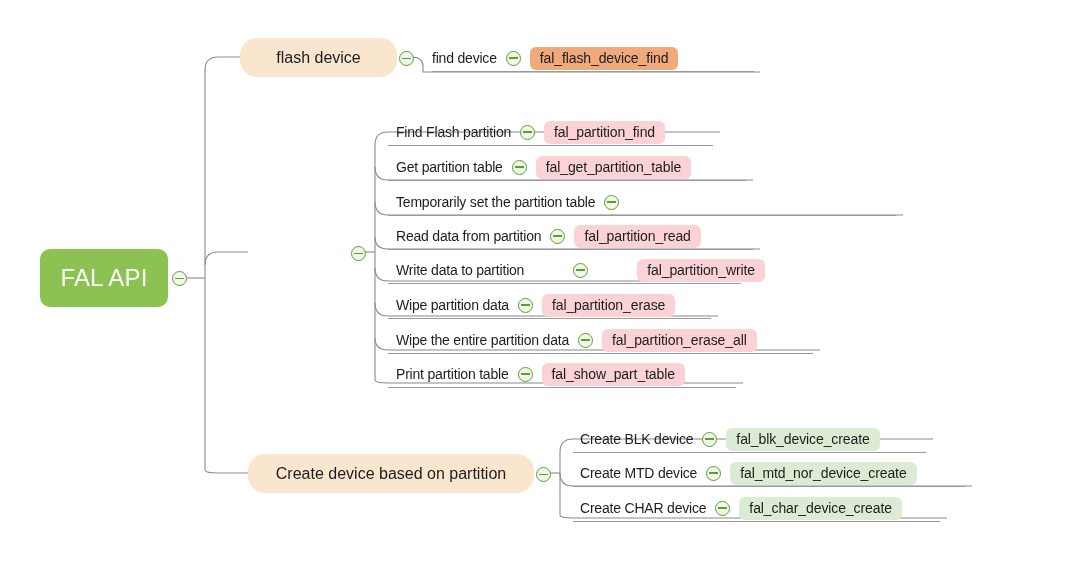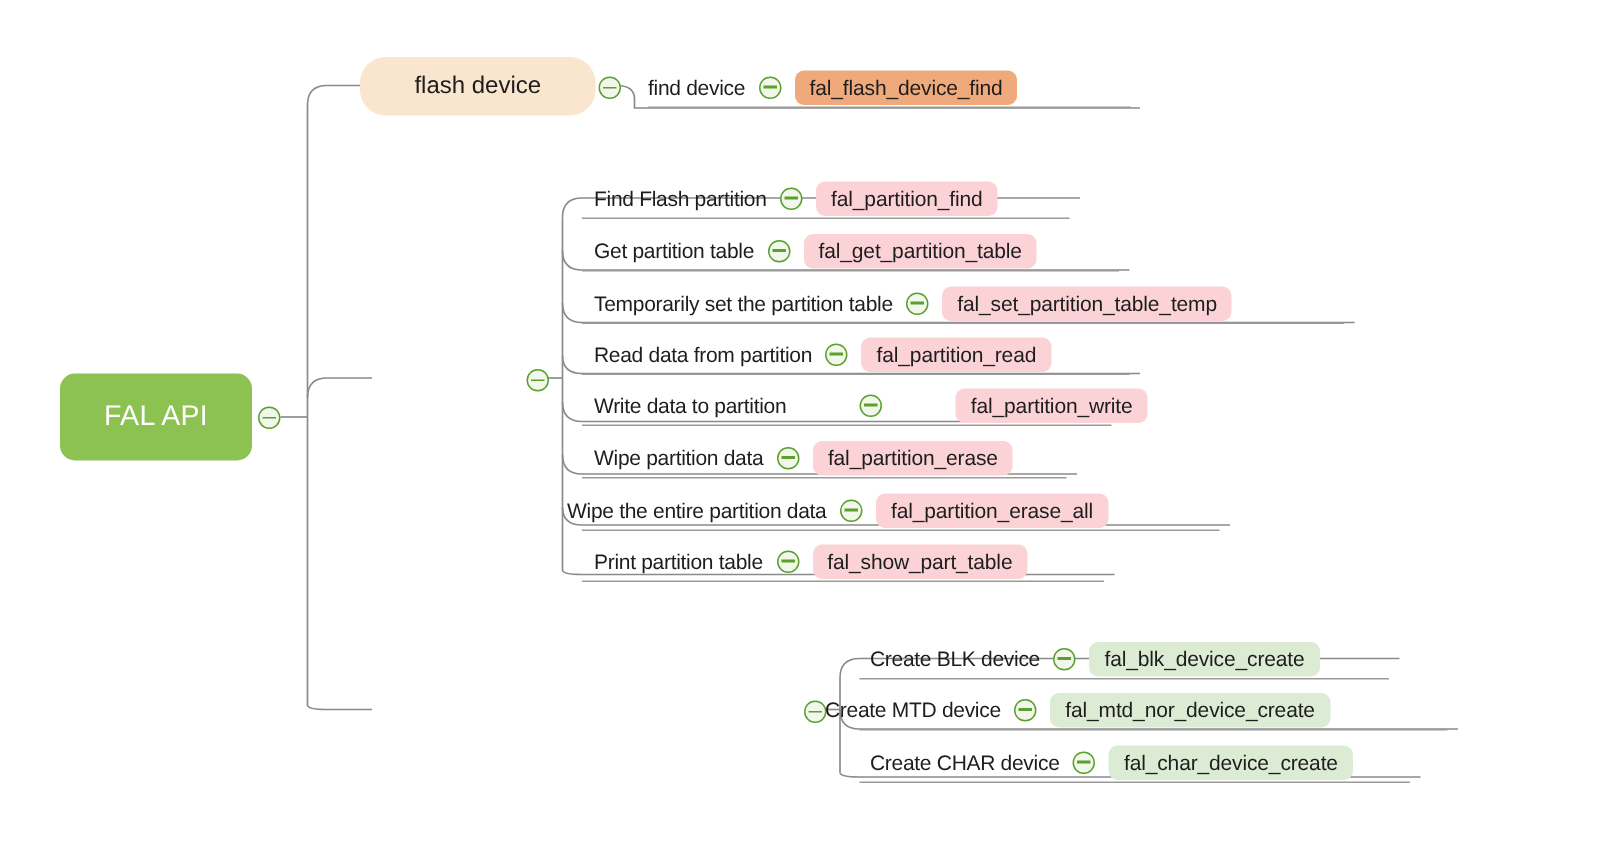--- a/index.html
+++ b/index.html
@@ -16,21 +16,21 @@
   .node{
     position:absolute;
     box-sizing:border-box;
     display:flex;align-items:center;justify-content:center;
     white-space:nowrap;
     border-radius:8px;
   }
   .node.root{
     background:#8CC252;
     color:#ffffff;
-    font-size:19px;
+    font-size:24px;
     border-radius:10px;
     letter-spacing:.2px;
   }
   .node.l1{
     background:#FAE5CE;
     color:#1d1d1d;
     font-size:16px;
     border-radius:17px;
   }
 
@@ -154,21 +154,20 @@
   <div class="row" style="left:396px;top:154px;">
     <span class="rlabel">Get partition table</span>
     <span class="minus gap-l gap-r"></span>
     <span class="badge pink">fal_get_partition_table</span>
   </div>
   <div class="uline" style="left:388px;top:180px;width:358px;"></div>
 
   <div class="row" style="left:396px;top:189px;justify-content:center;">
     <span class="rlabel">Temporarily set the partition table</span>
     <span class="minus gap-l gap-r"></span>
-    <span class="badge pink">fal_set_partition_table_temp</span>
   </div>
   <div class="uline" style="left:388px;top:215px;width:508px;"></div>
 
   <div class="row" style="left:396px;top:223px;">
     <span class="rlabel">Read data from partition</span>
     <span class="minus gap-l gap-r"></span>
     <span class="badge pink">fal_partition_read</span>
   </div>
   <div class="uline" style="left:388px;top:249px;width:365px;"></div>
 
@@ -179,44 +178,47 @@
   </div>
   <div class="uline" style="left:388px;top:283px;width:353px;"></div>
 
   <div class="row" style="left:396px;top:292px;">
     <span class="rlabel">Wipe partition data</span>
     <span class="minus gap-l gap-r"></span>
     <span class="badge pink">fal_partition_erase</span>
   </div>
   <div class="uline" style="left:388px;top:318px;width:323px;"></div>
 
-  <div class="row" style="left:378px;top:327px;">
+  <div class="row" style="left:396px;top:327px;">
     <span class="rlabel">Wipe the entire partition data</span>
     <span class="minus gap-l gap-r"></span>
     <span class="badge pink">fal_partition_erase_all</span>
   </div>
   <div class="uline" style="left:388px;top:353px;width:425px;"></div>
 
   <div class="row" style="left:396px;top:361px;">
     <span class="rlabel">Print partition table</span>
     <span class="minus gap-l gap-r"></span>
     <span class="badge pink">fal_show_part_table</span>
   </div>
   <div class="uline" style="left:388px;top:387px;width:348px;"></div>
 
+  <div class="node l1" style="left:248px;top:454px;width:286px;height:39px;">
+    <span>Create device based on partition</span>
+  </div>
   <span class="minus abs" style="left:536px;top:467px;"></span>
 
   <div class="row" style="left:580px;top:426px;">
     <span class="rlabel">Create BLK device</span>
     <span class="minus gap-l gap-r"></span>
     <span class="badge green">fal_blk_device_create</span>
   </div>
   <div class="uline" style="left:573px;top:452px;width:353px;"></div>
 
-  <div class="row" style="left:550px;top:460px;">
+  <div class="row" style="left:580px;top:460px;">
     <span class="rlabel">Create MTD device</span>
     <span class="minus gap-l gap-r"></span>
     <span class="badge green">fal_mtd_nor_device_create</span>
   </div>
   <div class="uline" style="left:573px;top:486px;width:392px;"></div>
 
   <div class="row" style="left:580px;top:495px;">
     <span class="rlabel">Create CHAR device</span>
     <span class="minus gap-l gap-r"></span>
     <span class="badge green">fal_char_device_create</span>

